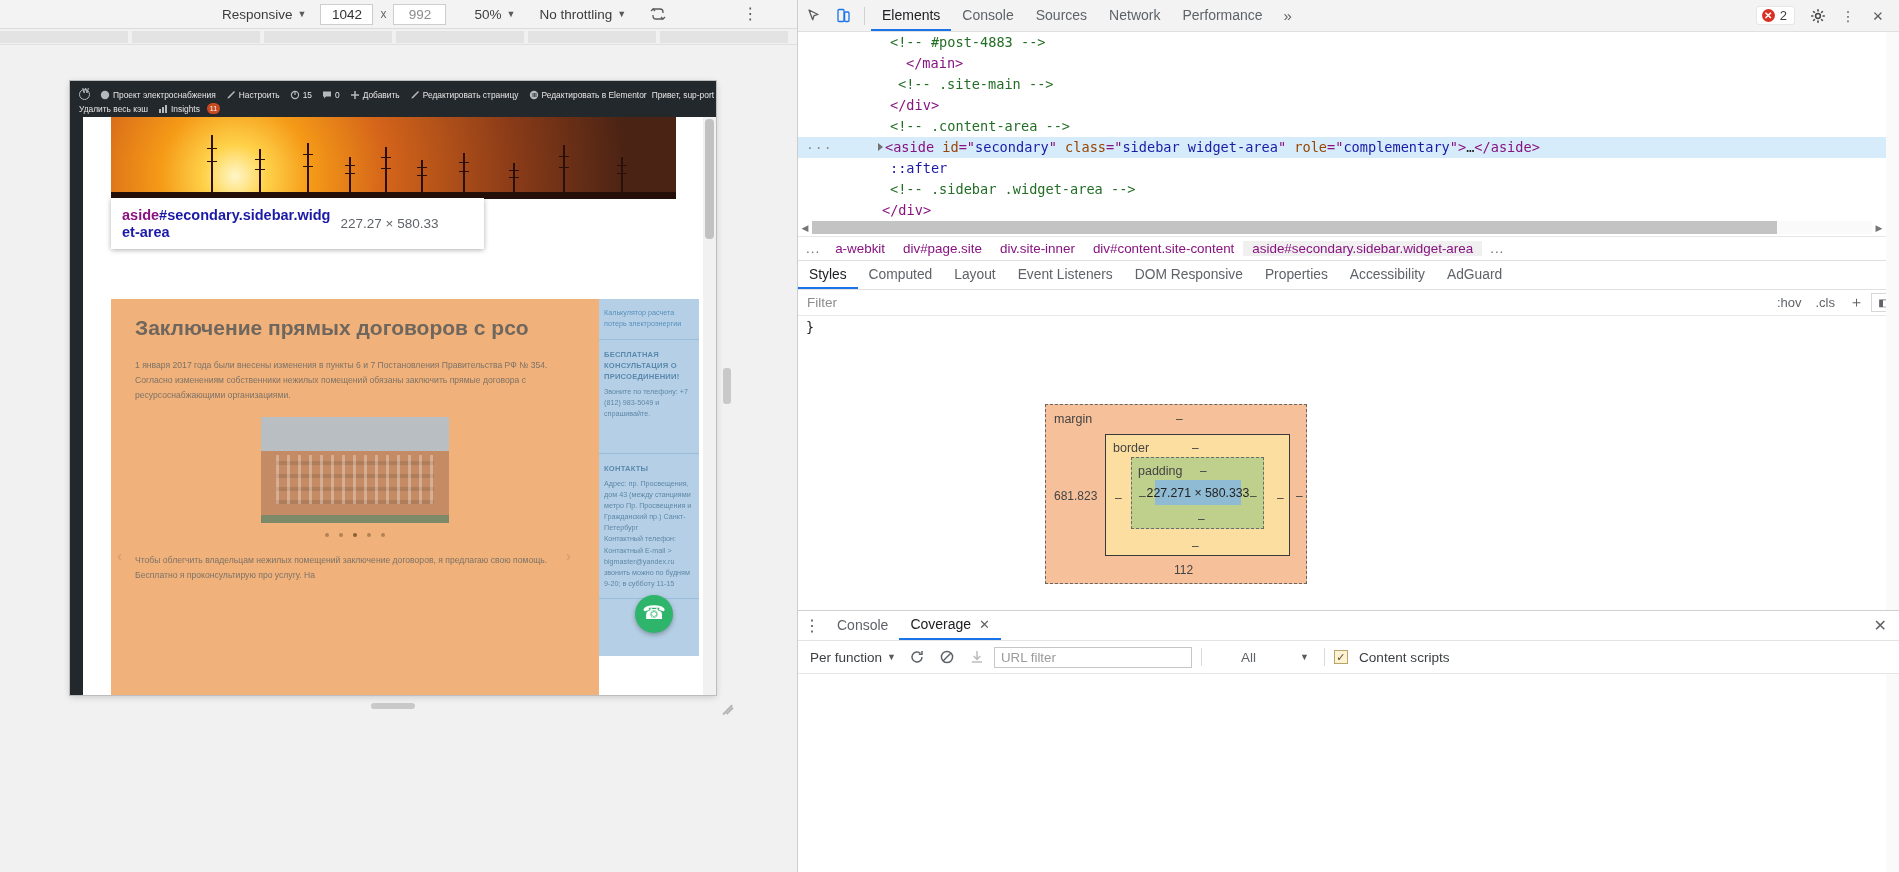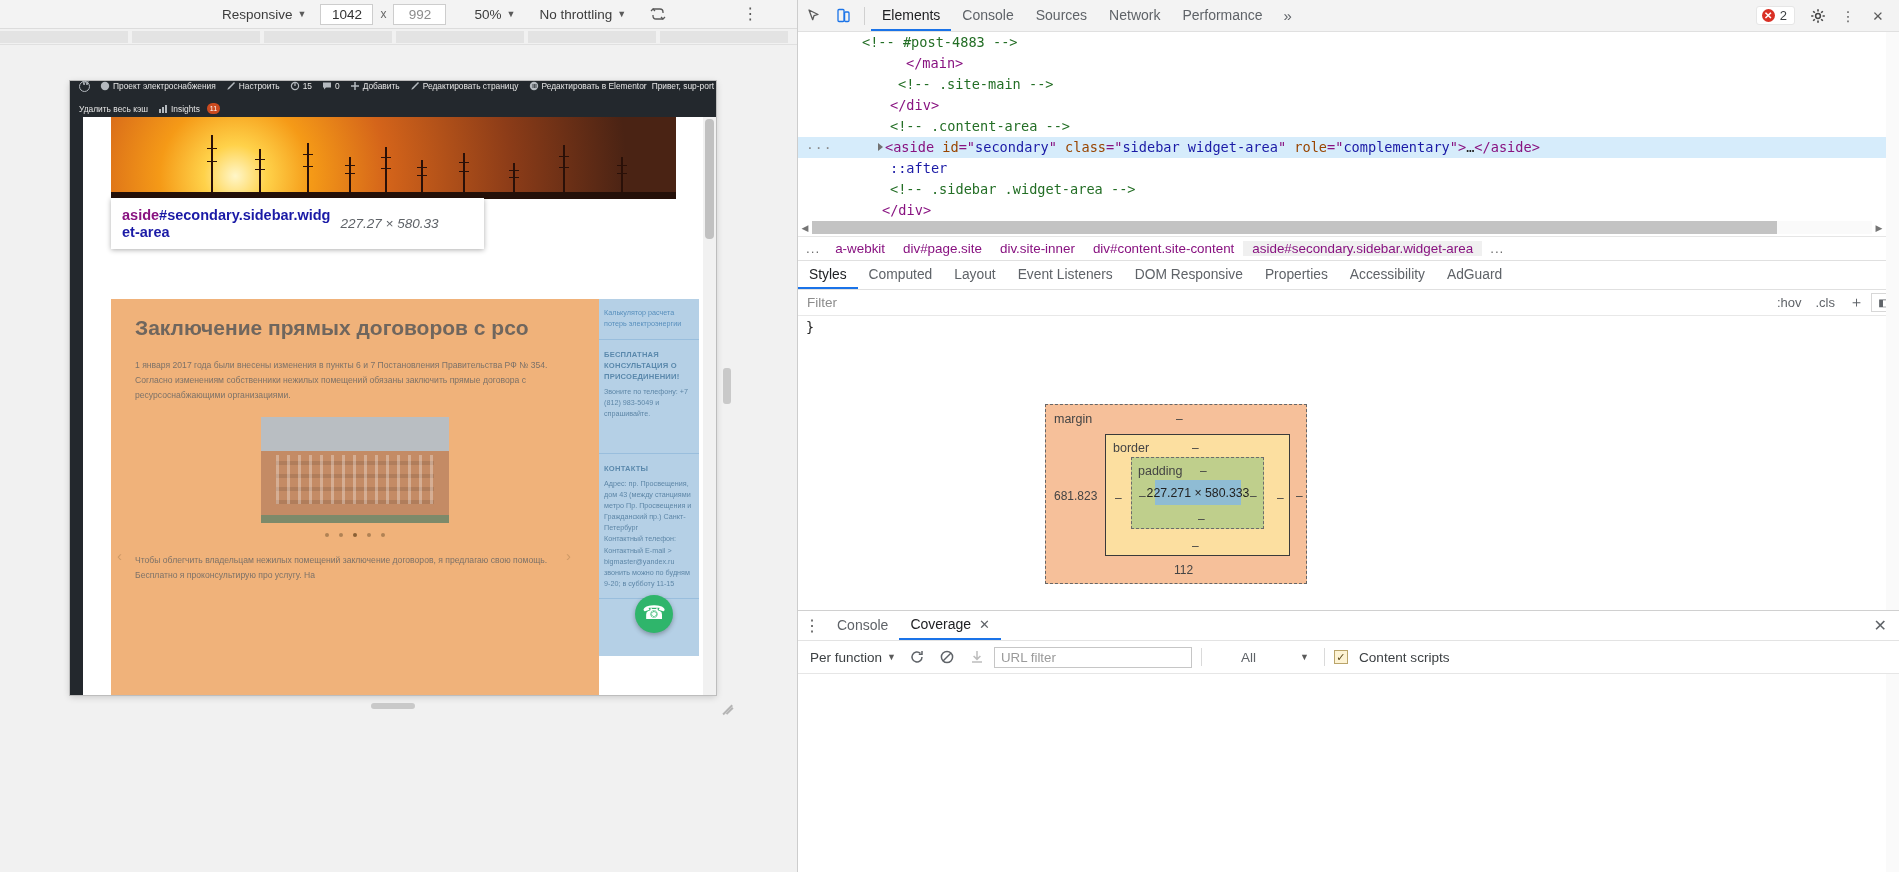--- a/index.html
+++ b/index.html
@@ -59,21 +59,21 @@
     position: absolute; left: 70px; top: 81px;
     width: 646px; height: 614px;
     background: #23282d;
     box-shadow: 0 0 0 1px #bdbdbd, 0 2px 7px rgba(0,0,0,.18);
     overflow: hidden;
   }
   
   #wp-adminbar {
     position: absolute; left: 0; top: 0; width: 646px; height: 19px;
     background: #23282d; color: #e5e5e5;
-    font-size: 8.4px; display: flex; align-items: flex-start; gap: 0;
+    font-size: 8.4px; display: flex; align-items: flex-end; gap: 0;
     padding-left: 4px; white-space: nowrap; overflow: hidden;
   }
   #wp-adminbar2 {
     position: absolute; left: 0; top: 19px; width: 646px; height: 17px;
     background: #23282d; color: #e5e5e5;
     font-size: 8.4px; display: flex; align-items: center;
     padding-left: 4px; white-space: nowrap; overflow: hidden;
   }
   .ab-item { display: inline-flex; align-items: center; gap: 3px; padding: 0 5px; }
   .ab-ico { display: inline-block; width: 10px; height: 10px; position: relative; }
@@ -121,21 +121,21 @@
     display: flex; align-items: center; padding: 6px 11px; gap: 10px;
     z-index: 40;
   }
   #inspect-tip .tip-name {
     font-size: 14.5px; font-weight: bold; line-height: 17px;
     max-width: 236px;
   }
   #inspect-tip .tip-name .t-tag { color: #881280; }
   #inspect-tip .tip-name .t-id { color: #1a1aa6; }
   #inspect-tip .tip-name .t-cls { color: #1a1aa6; }
-  #inspect-tip .tip-dim { font-size: 13.5px; color: #5f6368; white-space: nowrap; font-style: italic; }
+  #inspect-tip .tip-dim { font-size: 13.5px; color: #5f6368; white-space: nowrap; }
 
   
   #sidebar-highlight {
     position: absolute; left: 516px; top: 182px; width: 100px; height: 357px;
     background: rgba(120,170,210,.55);
     z-index: 12;
   }
 
   
   #article {
@@ -630,21 +630,21 @@
             <circle cx="8" cy="8" r="2.4" fill="none" stroke="#444" stroke-width="1.5"></circle>
             <path d="M8 1.2v2.2M8 12.6v2.2M1.2 8h2.2M12.6 8h2.2M3.2 3.2l1.6 1.6M11.2 11.2l1.6 1.6M12.8 3.2l-1.6 1.6M4.8 11.2l-1.6 1.6" stroke="#444" stroke-width="1.6"></path>
           </svg>
       </span>
       <span class="dt-ico-btn">⋮</span>
       <span class="dt-ico-btn">✕</span>
     </span>
   </div>
 
   <div id="dom-tree">
-    <div class="node-row" style="padding-left:64px">
+    <div class="node-row" style="padding-left:92px">
       <span class="cm">&lt;!-- #post-4883 --&gt;</span>
     </div>
     <div class="node-row" style="padding-left:108px">
       <span class="tw">&lt;/main&gt;</span>
     </div>
     <div class="node-row" style="padding-left:100px">
       <span class="cm">&lt;!-- .site-main --&gt;</span>
     </div>
     <div class="node-row" style="padding-left:92px">
       <span class="tw">&lt;/div&gt;</span>

